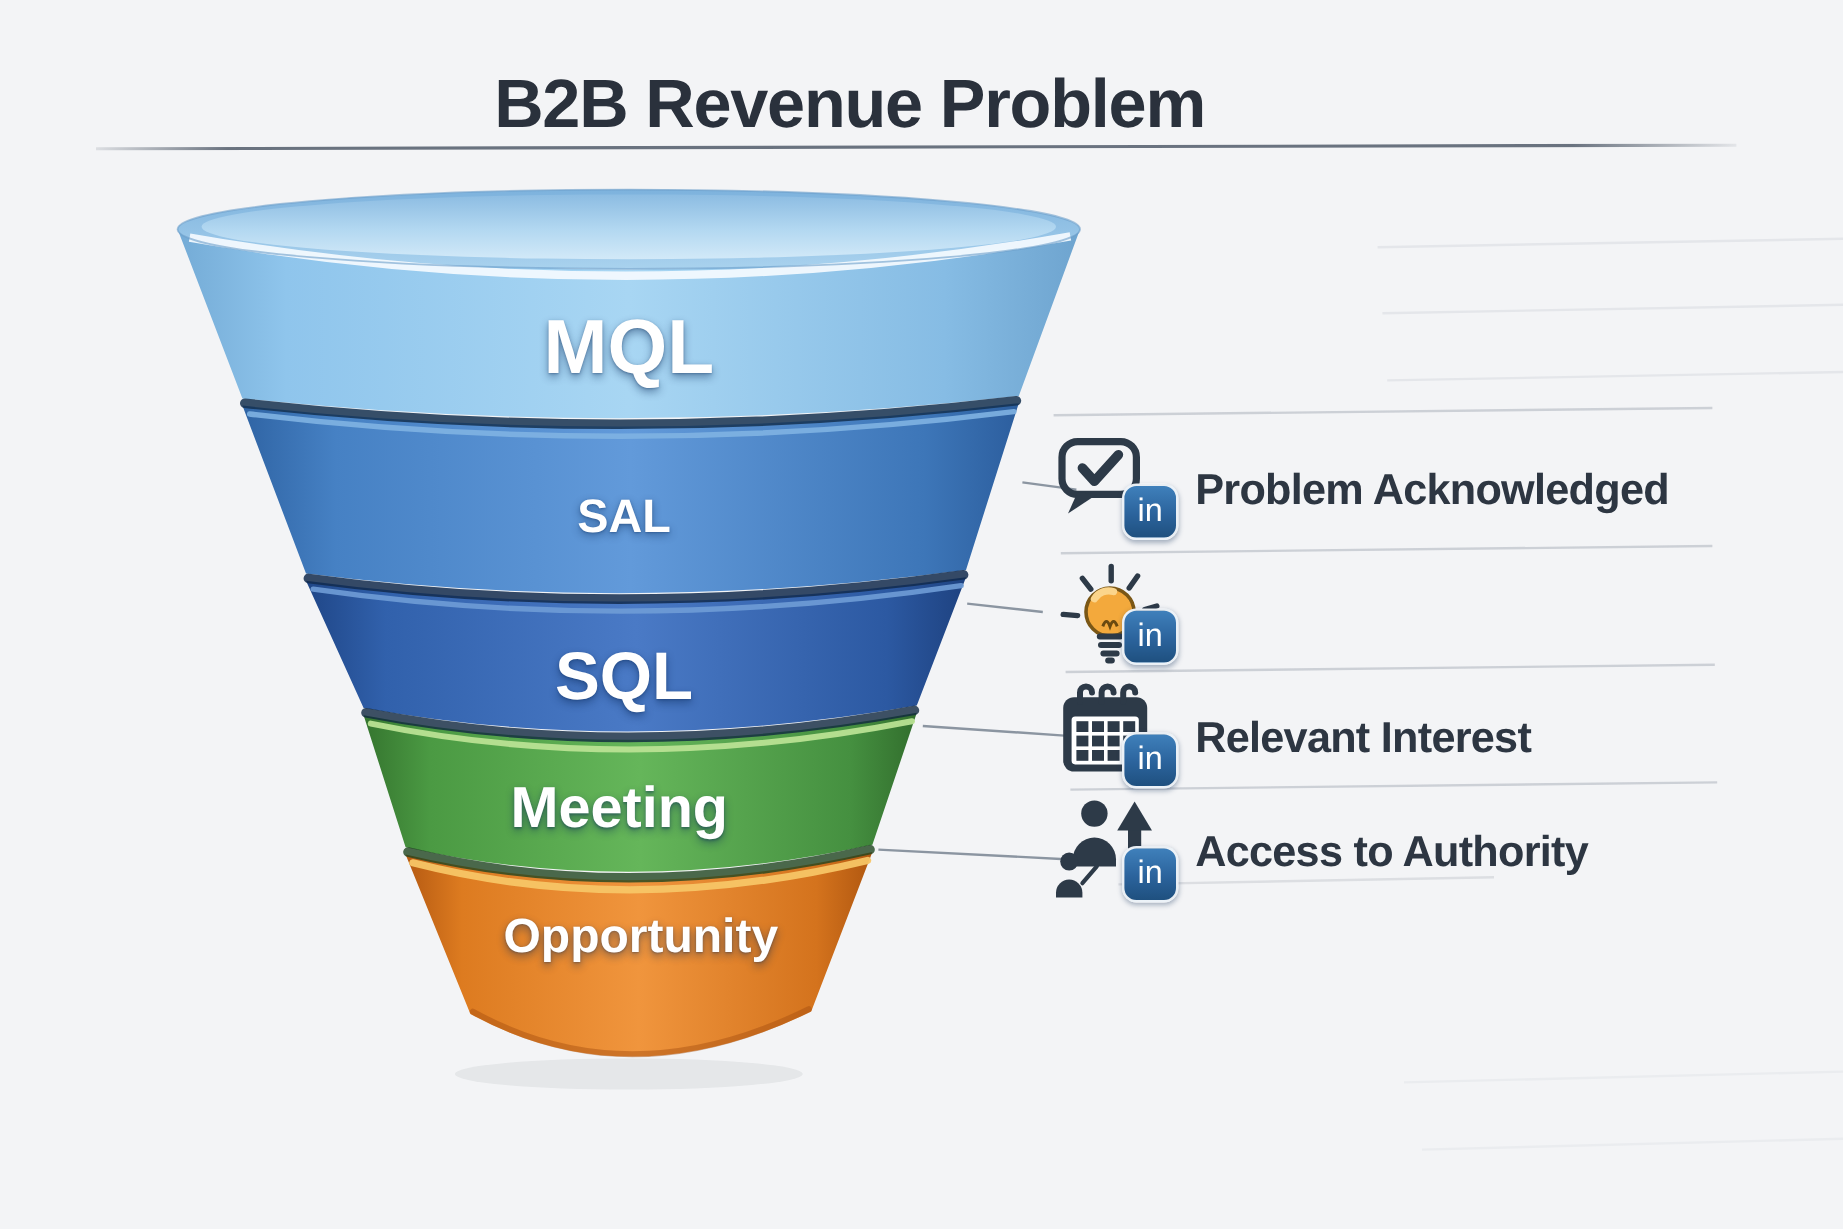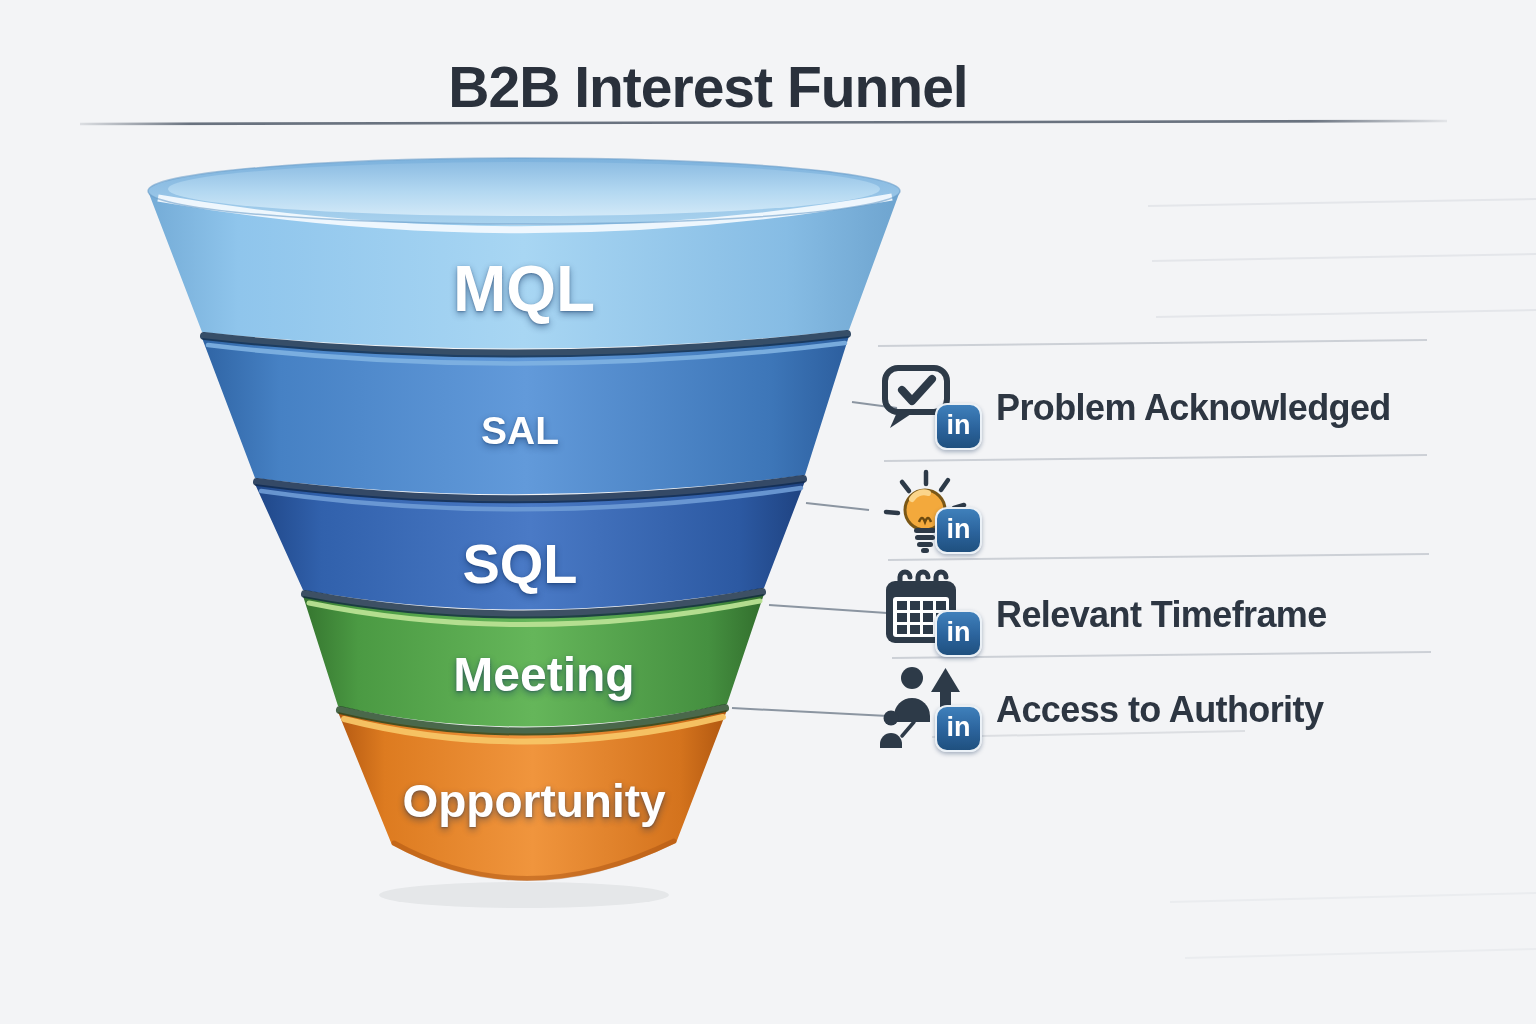--- a/index.html
+++ b/index.html
@@ -29,21 +29,21 @@
   }
   .icon-cluster{position:relative;width:104px;height:96px;flex:0 0 auto;}
   .main-icon{position:absolute;left:0;top:0;}
   .li-badge{
     position:absolute;right:0;bottom:6px;
     width:47px;height:47px;border-radius:12px;
     background:linear-gradient(180deg,#3f80bb 0%,#2b639c 55%,#1f507f 100%);
     border:2px solid rgba(255,255,255,.9);
     box-shadow:0 2px 4px rgba(20,50,90,.35);
     display:flex;align-items:center;justify-content:center;
-    color:#fff;font-weight:700;font-size:27px;line-height:1;
+    color:#fff;font-weight:400;font-size:27px;line-height:1;
     padding-bottom:2px;box-sizing:border-box;
   }
   .note-label{
     font-size:36px;font-weight:700;letter-spacing:-0.6px;
     color:#2d3642;white-space:nowrap;
   }
 </style>
 </head>
 <body>
 
@@ -155,27 +155,27 @@
     </g>
 
     <g>
       <ellipse cx="524" cy="191" rx="376" ry="33" fill="url(#gRimOuter)"></ellipse>
       <ellipse cx="524" cy="189" rx="356" ry="27" fill="url(#gRimInner)"></ellipse>
       <path d="M 158 198 Q 524 262 892 197" fill="none" stroke="#f2f9fe" stroke-width="7" opacity="0.95"></path>
       <ellipse cx="524" cy="191" rx="376" ry="33" fill="none" stroke="#6d9fc9" stroke-width="1.5" opacity="0.6"></ellipse>
     </g>
   </svg>
 
-  <div class="page-title">B2B Interest Funnel</div>
+  <div class="page-title">B2B Revenue Problem</div>
 
   <div class="stage-label" style="left:524px;top:289px;font-size:64px;">MQL</div>
   <div class="stage-label" style="left:520px;top:431px;font-size:39px;">SAL</div>
   <div class="stage-label" style="left:520px;top:563px;font-size:56px;">SQL</div>
-  <div class="stage-label" style="left:544px;top:674px;font-size:48px;">Meeting</div>
-  <div class="stage-label" style="left:534px;top:801px;font-size:46px;">Opportunity</div>
+  <div class="stage-label" style="left:516px;top:674px;font-size:48px;">Meeting</div>
+  <div class="stage-label" style="left:534px;top:781px;font-size:40px;">Opportunity</div>
 
   <div class="note-row" style="top:360px;">
     <div class="icon-cluster">
       <svg class="main-icon" width="78" height="76" viewBox="0 0 78 76">
         <rect x="7" y="8" width="62" height="44" rx="13" fill="none" stroke="#2d3a48" stroke-width="6"></rect>
         <path d="M20 50 L12 68 L36 52 Z" fill="#2d3a48"></path>
         <polyline points="24,30 34,41 54,19" fill="none" stroke="#2d3a48" stroke-width="8" stroke-linecap="round" stroke-linejoin="round"></polyline>
       </svg>
       <div class="li-badge">in</div>
     </div>
@@ -226,21 +226,21 @@
             <rect x="58" y="58" width="10" height="9"></rect>
         </g>
         <g fill="none" stroke="#2d3a48" stroke-width="5" stroke-linecap="round">
           <path d="M22 18 v-8 a5 5 0 0 1 10 0"></path>
           <path d="M40 18 v-8 a5 5 0 0 1 10 0"></path>
           <path d="M58 18 v-8 a5 5 0 0 1 10 0"></path>
         </g>
       </svg>
       <div class="li-badge">in</div>
     </div>
-    <span class="note-label">Relevant Timeframe</span>
+    <span class="note-label">Relevant Interest</span>
   </div>
 
   <div class="note-row" style="top:662px;">
     <div class="icon-cluster">
       <svg class="main-icon" width="96" height="100" viewBox="0 0 96 100">
         <g fill="#2d3a48">
           <circle cx="34" cy="16" r="11"></circle>
           <path d="M16 54 a18 18 0 0 1 36 0 v6 h-36 z"></path>
           <circle cx="13" cy="56" r="7.5"></circle>
           <path d="M2 82 a11 11 0 0 1 22 0 v4 h-22 z"></path>

